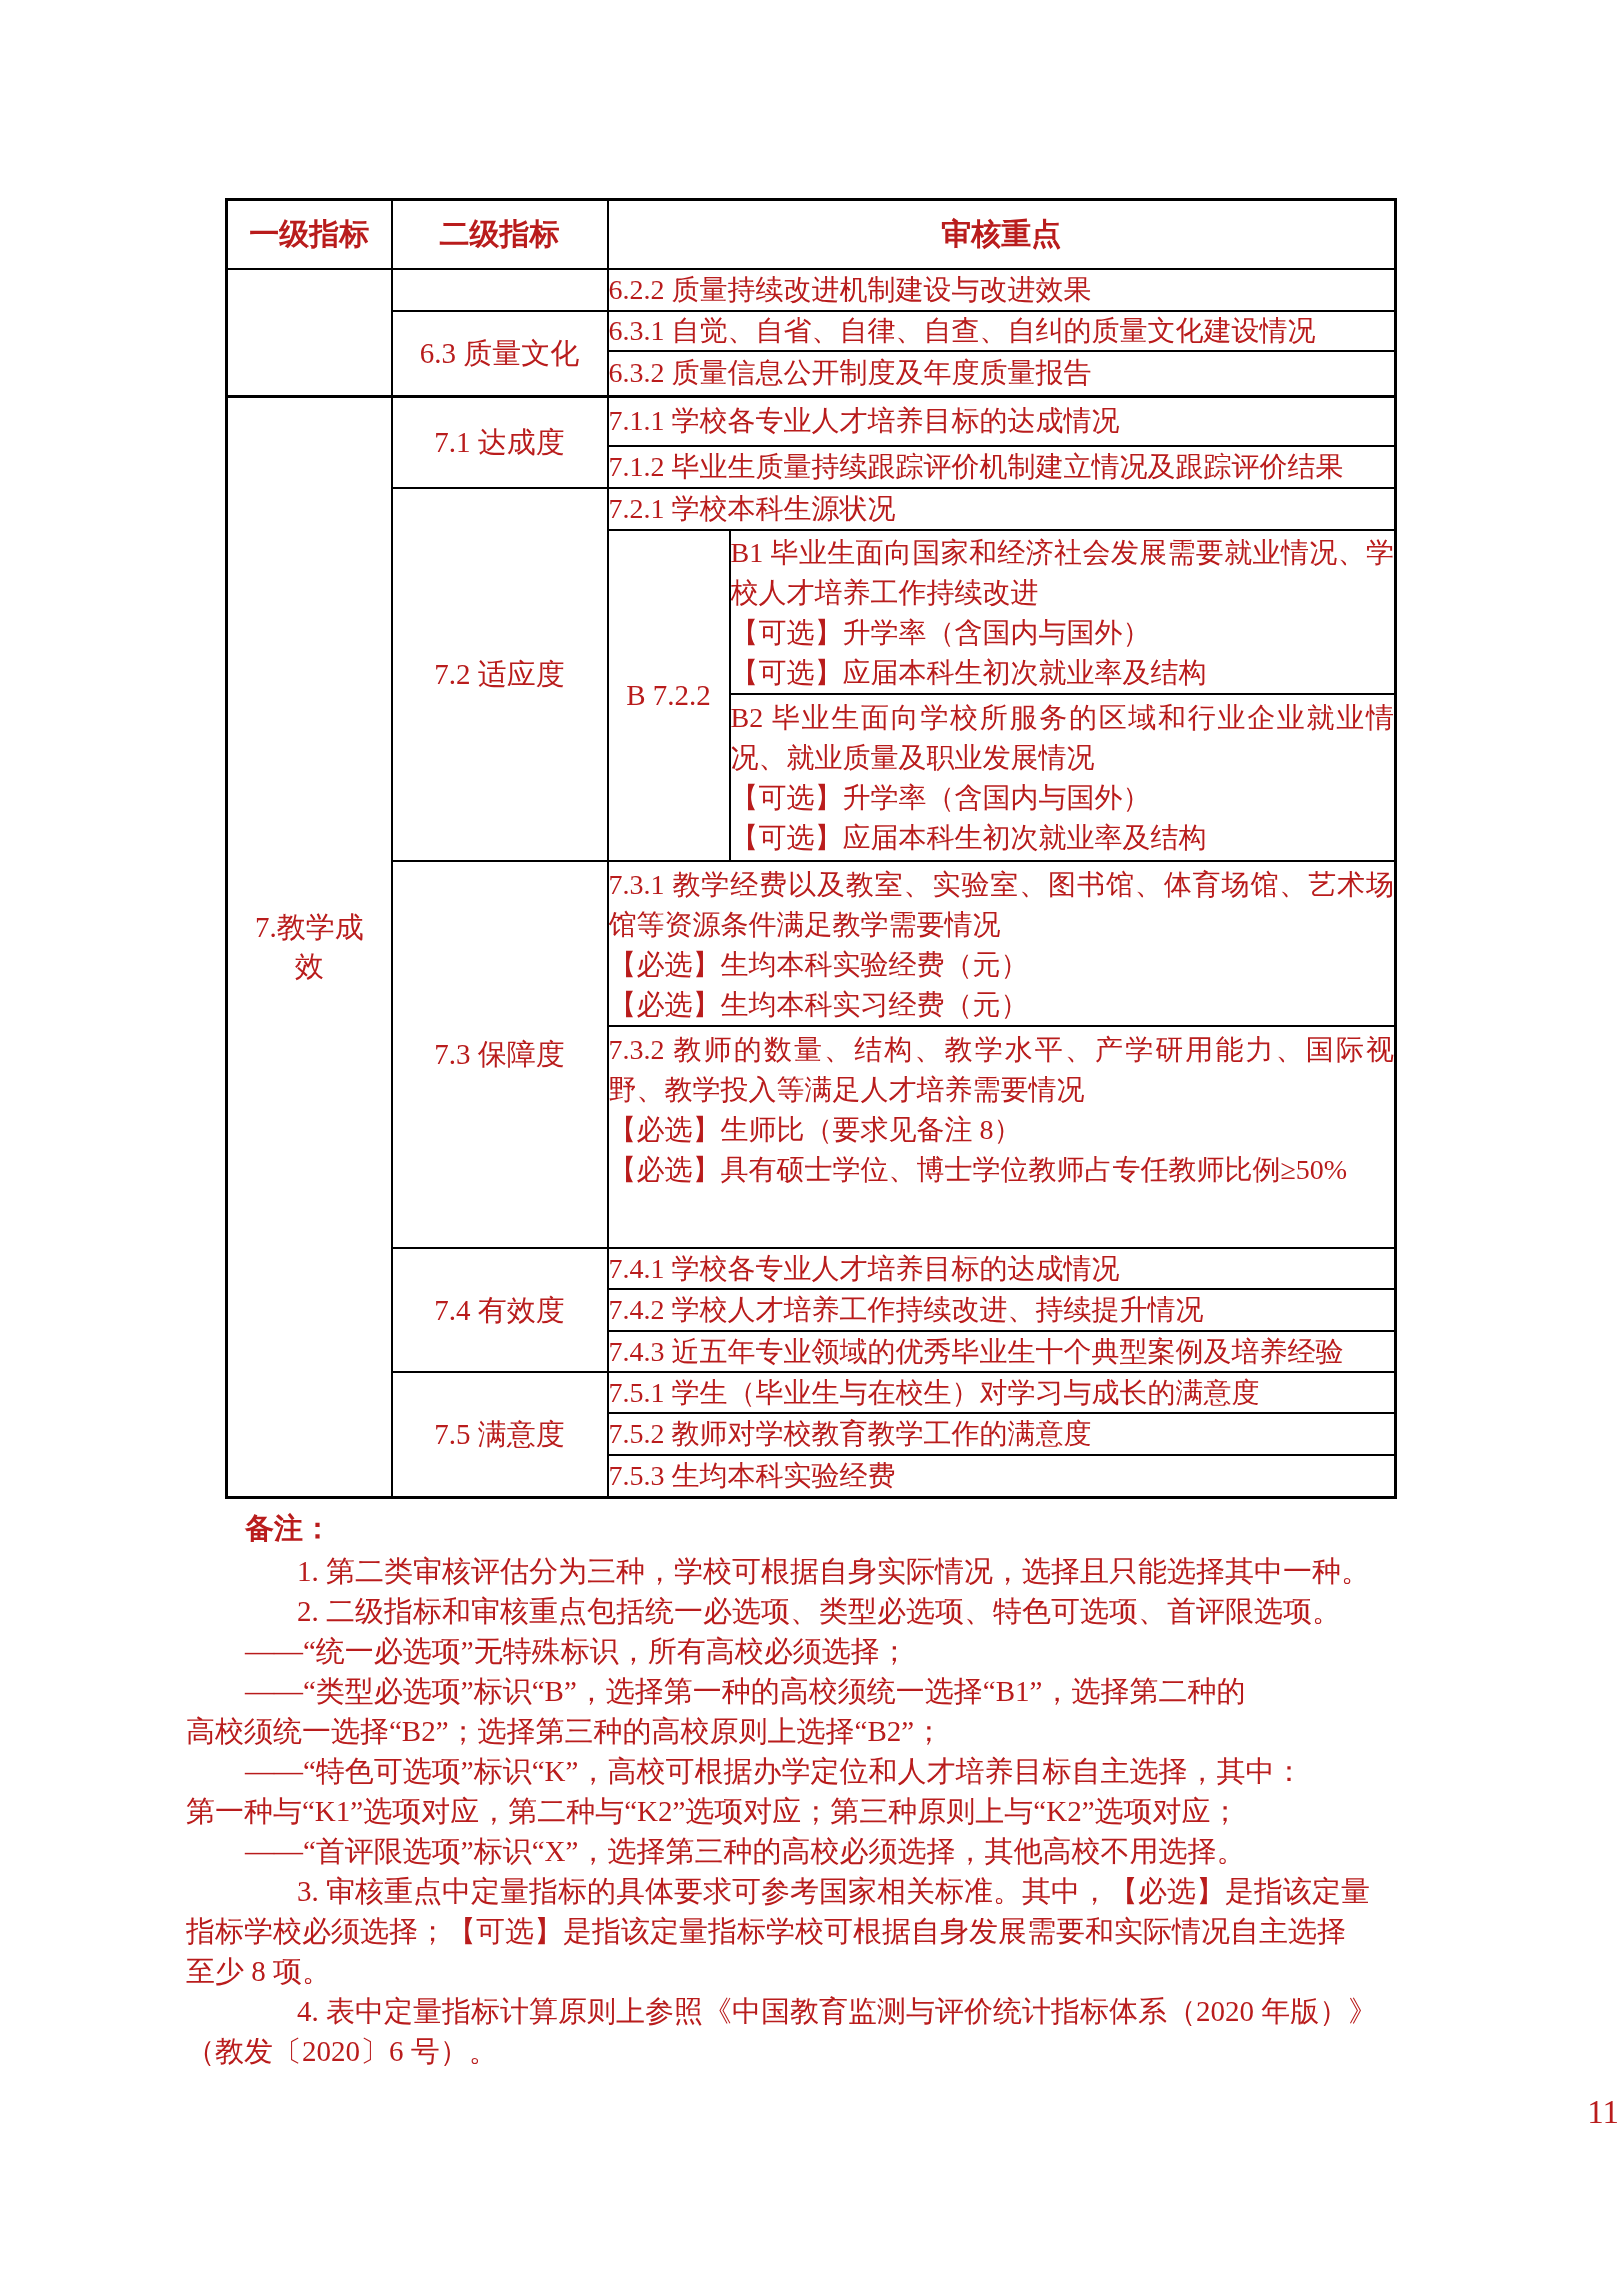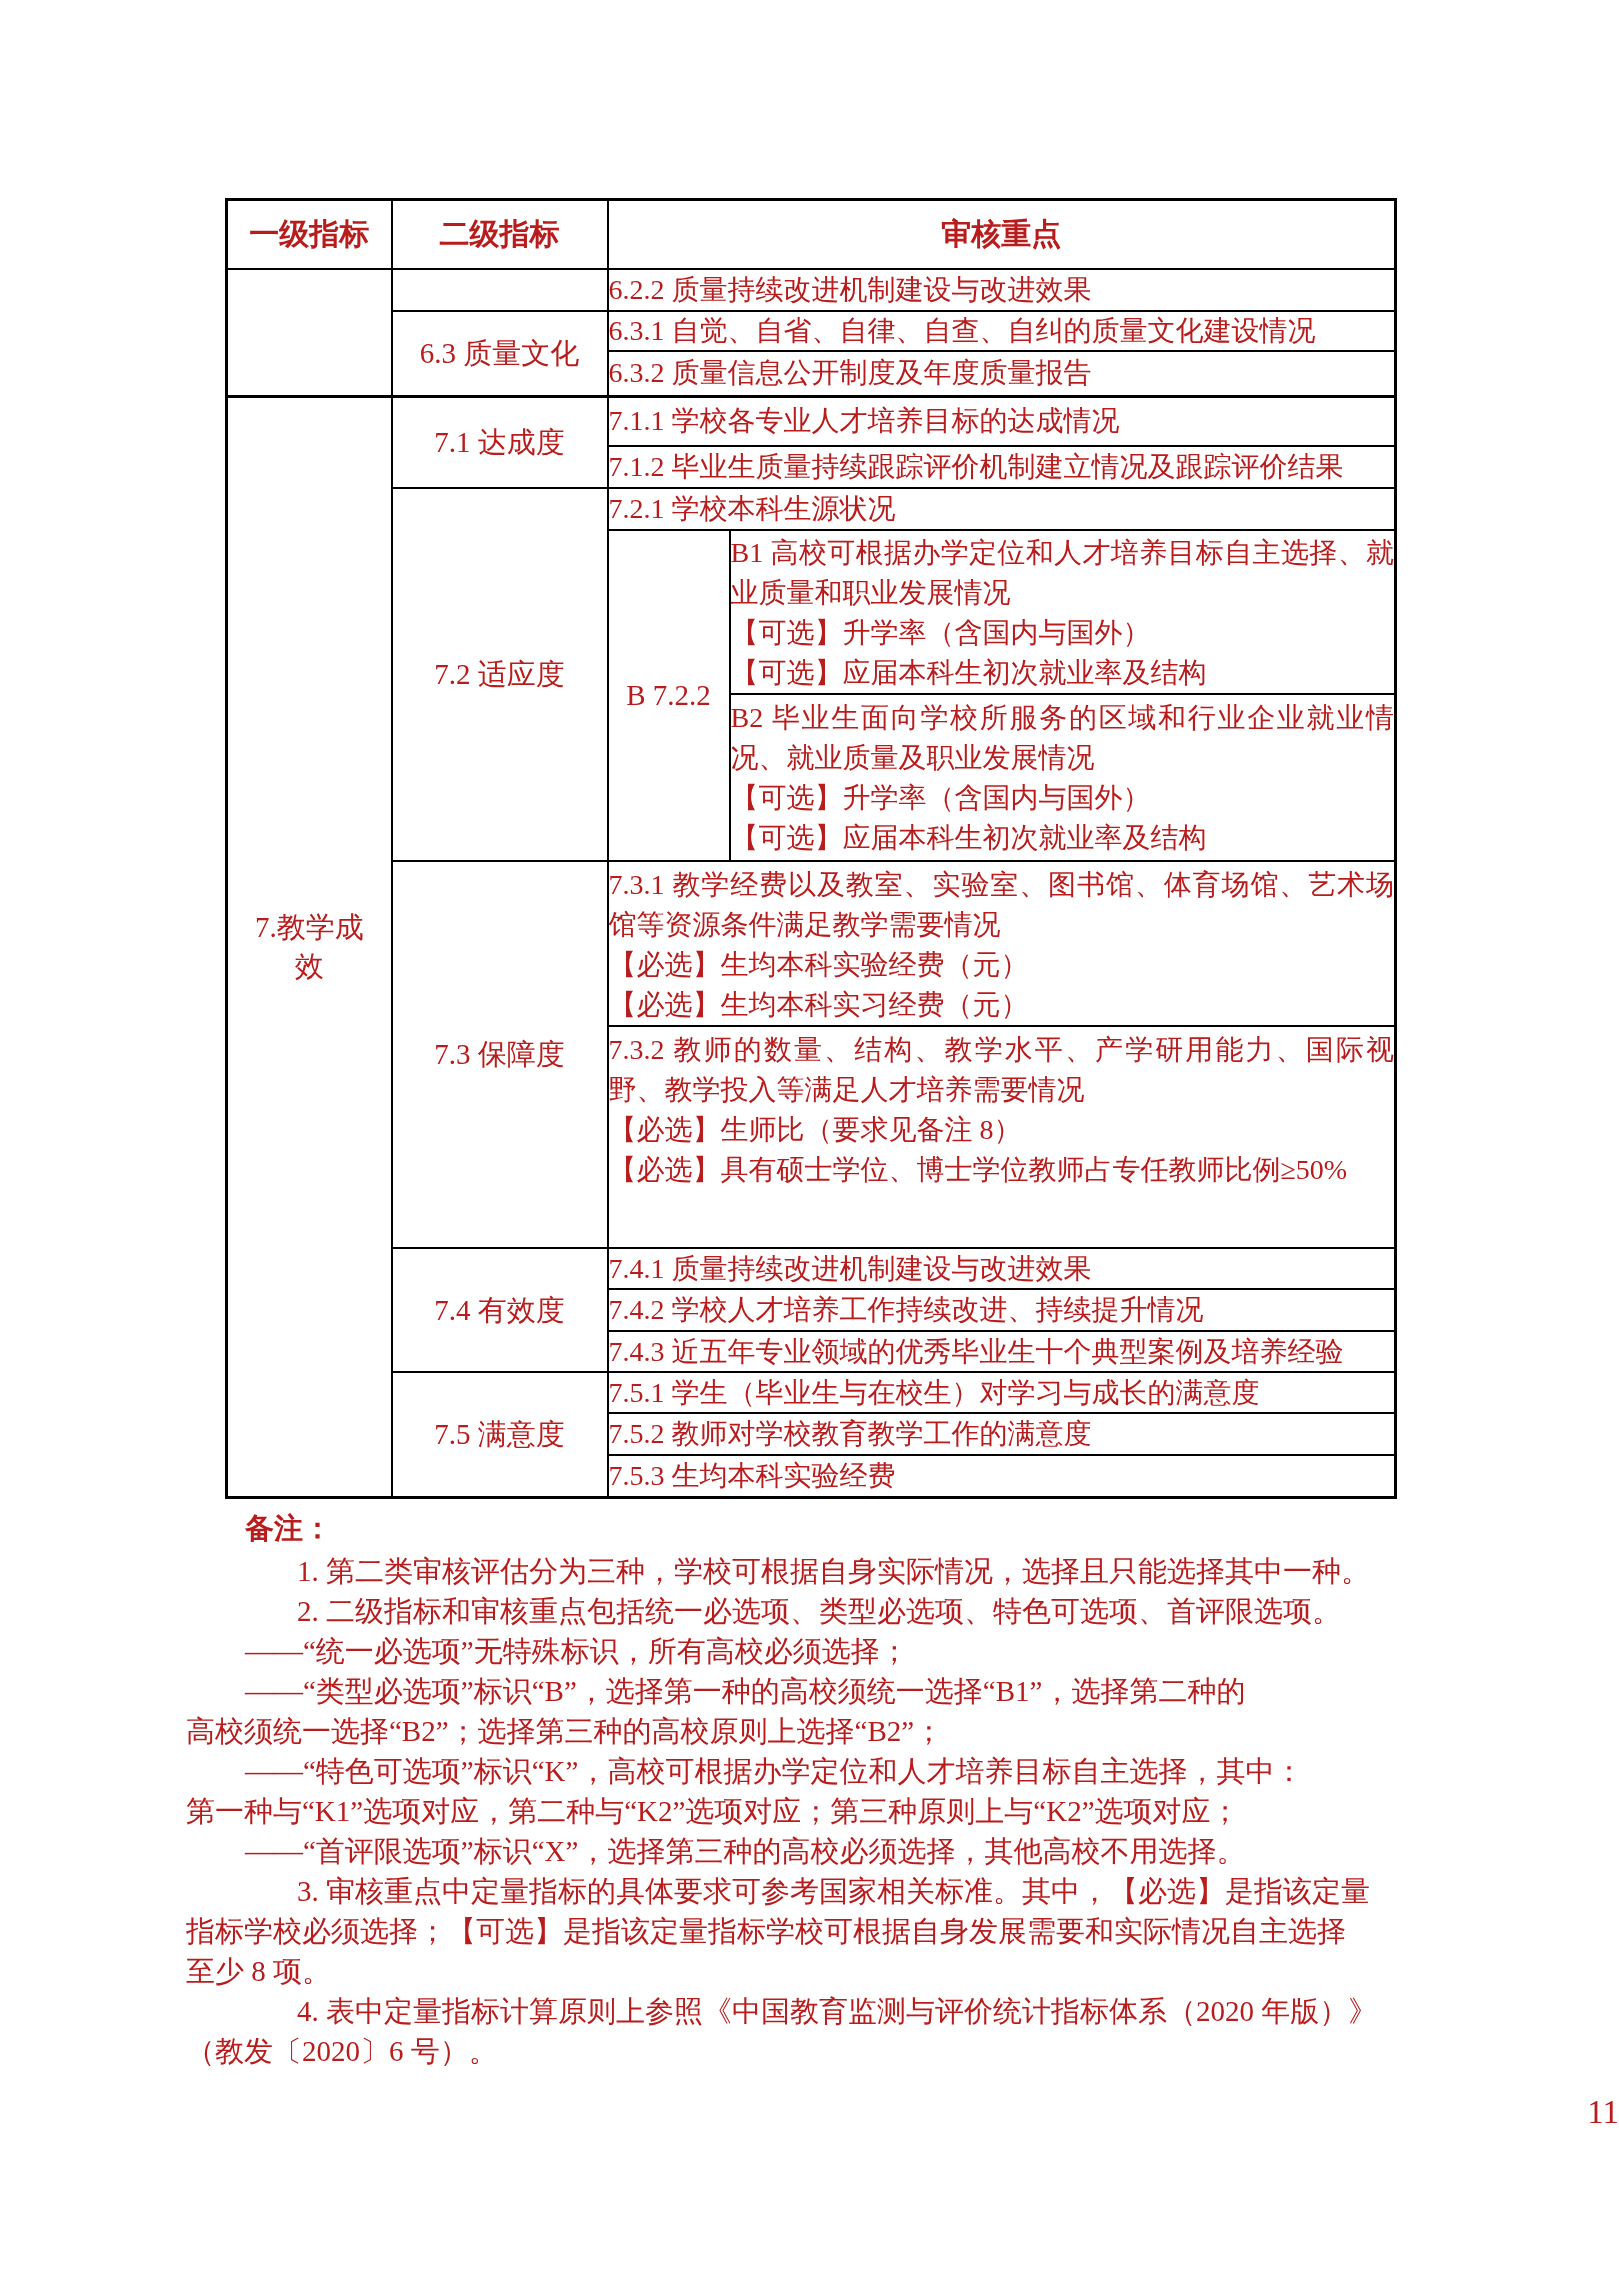--- a/index.html
+++ b/index.html
@@ -129,21 +129,21 @@
       <td class="c3" colspan="2">7.1.2 毕业生质量持续跟踪评价机制建立情况及跟踪评价结果</td>
     </tr>
 
     <tr class="md" style="height:42px">
       <td class="c2" rowspan="3">7.2 适应度</td>
       <td class="c3" colspan="2">7.2.1 学校本科生源状况</td>
     </tr>
     <tr class="md" style="height:164px">
       <td class="c2b" rowspan="2">B 7.2.2</td>
       <td class="c3 multi">
-        <p>B1 高校可根据办学定位和人才培养目标自主选择、就业质量和职业发展情况</p>
+        <p>B1 毕业生面向国家和经济社会发展需要就业情况、学校人才培养工作持续改进</p>
         <p>【可选】升学率（含国内与国外）</p>
         <p>【可选】应届本科生初次就业率及结构</p>
       </td>
     </tr>
     <tr style="height:167px">
       <td class="c3 multi">
         <p>B2 毕业生面向学校所服务的区域和行业企业就业情况、就业质量及职业发展情况</p>
         <p>【可选】升学率（含国内与国外）</p>
         <p>【可选】应届本科生初次就业率及结构</p>
       </td>
@@ -160,21 +160,21 @@
     <tr style="height:222px">
       <td class="c3 multi" colspan="2">
         <p>7.3.2 教师的数量、结构、教学水平、产学研用能力、国际视野、教学投入等满足人才培养需要情况</p>
         <p>【必选】生师比（要求见备注 8）</p>
         <p>【必选】具有硕士学位、博士学位教师占专任教师比例≥50%</p>
       </td>
     </tr>
 
     <tr class="md" style="height:41px">
       <td class="c2" rowspan="3">7.4 有效度</td>
-      <td class="c3" colspan="2">7.4.1 质量持续改进机制建设与改进效果</td>
+      <td class="c3" colspan="2">7.4.1 学校各专业人才培养目标的达成情况</td>
     </tr>
     <tr style="height:42px">
       <td class="c3" colspan="2">7.4.2 学校人才培养工作持续改进、持续提升情况</td>
     </tr>
     <tr style="height:41px">
       <td class="c3" colspan="2">7.4.3 近五年专业领域的优秀毕业生十个典型案例及培养经验</td>
     </tr>
 
     <tr class="md" style="height:41px">
       <td class="c2" rowspan="3">7.5 满意度</td>

